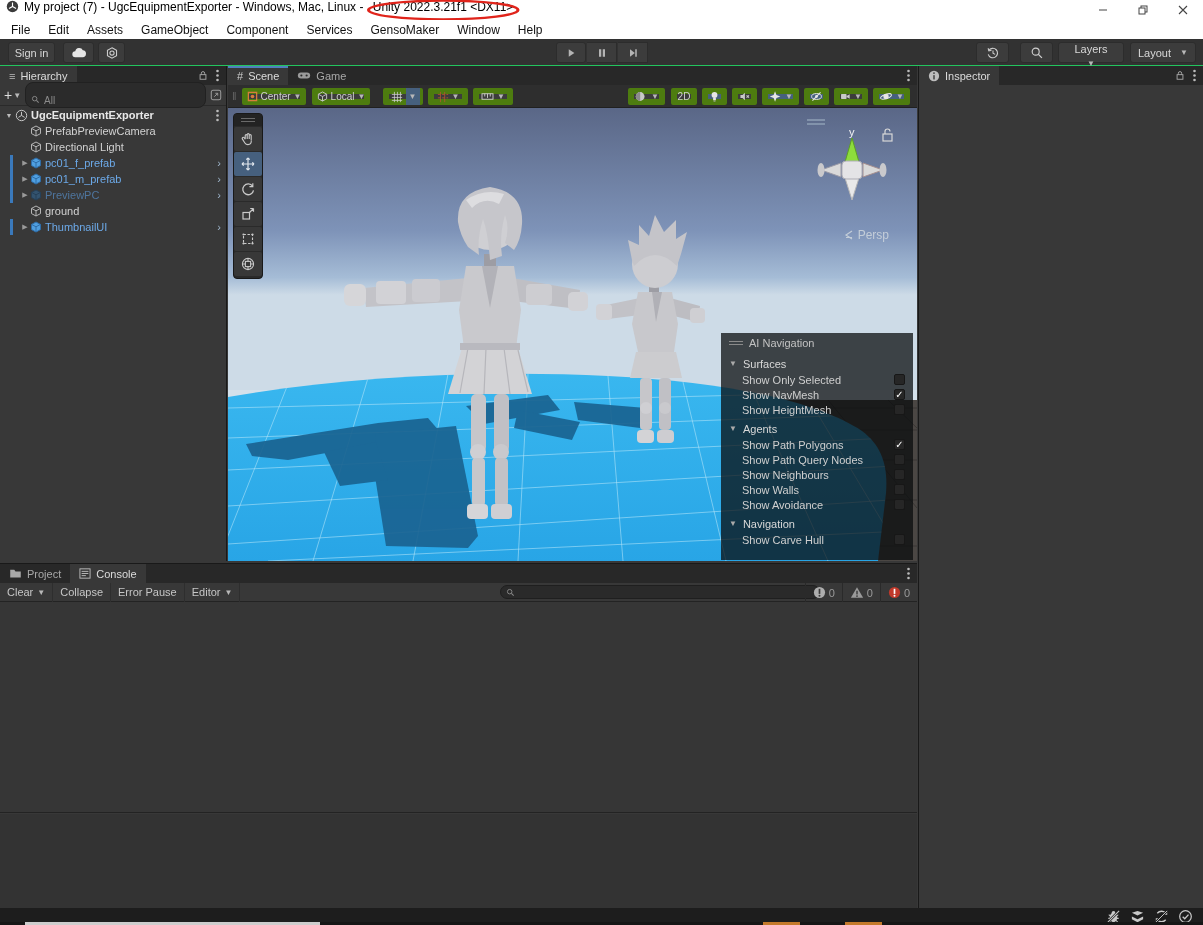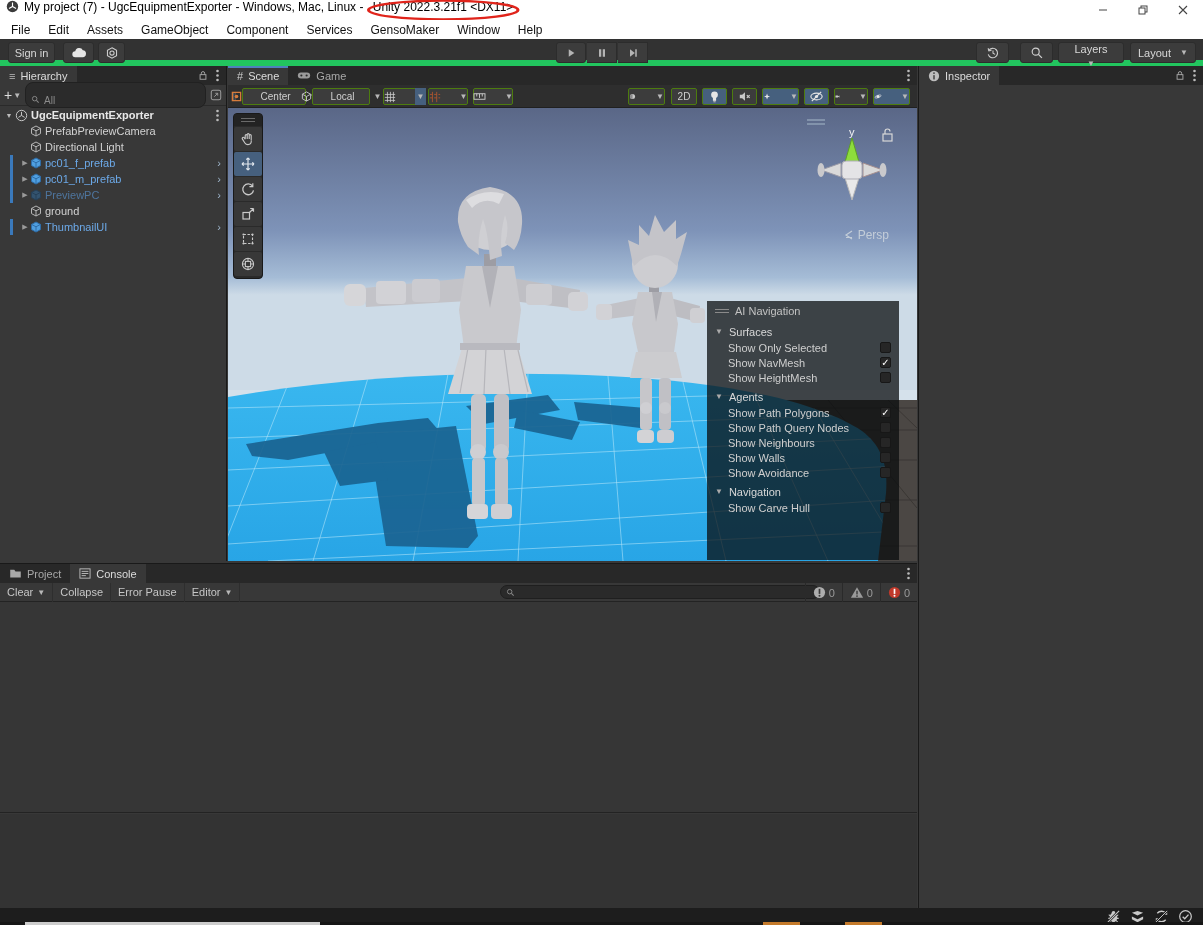--- a/index.html
+++ b/index.html
@@ -15,21 +15,21 @@
   #circled-wrap { position:relative; display:inline-block; padding:0 6px; }
   #circled-wrap svg { position:absolute; left:0; top:-1px; width:100%; height:22px; overflow:visible; }
   #win-controls { margin-left:auto; display:flex; height:20px; }
   .winbtn { width:40px; height:20px; display:flex; align-items:center; justify-content:center; }
 
   
   #menubar { left:0; top:20px; width:1203px; height:19px; background:#ffffff; display:flex; align-items:center; font-size:12px; color:#111; padding-left:2px; }
   .menu-item { padding:0 9px; height:19px; display:flex; align-items:center; cursor:default; }
 
   
-  #maintoolbar { left:0; top:39px; width:1203px; height:27px; background:#323232; border-bottom:6px solid #22c55e; }
+  #maintoolbar { left:0; top:39px; width:1203px; height:27px; background:#323232; border-bottom:1px solid #22c55e; }
   .tbtn { position:absolute; top:3px; height:21px; background:#3c3c3c; border:1px solid #2c2c2c; border-radius:3px;
           display:flex; align-items:center; justify-content:center; color:#d8d8d8; font-size:11px; gap:4px; }
   .tbtn.grp { border-radius:0; border-left:none; }
   .ddarrow { font-size:8px; color:#b8b8b8; }
 
   
   .tabbar { position:absolute; left:0; top:0; right:0; height:19px; background:#282828; display:flex; align-items:stretch; }
   .tab { padding:0 9px; display:flex; align-items:center; gap:5px; font-size:11px; color:#a8a8a8; background:#282828; position:relative; }
   .tab.active { background:#383838; color:#dcdcdc; }
   .tab .focusline { position:absolute; left:0; top:0; right:0; height:2px; background:#4f81bd; }
@@ -45,37 +45,37 @@
   .hrow .exp { width:10px; text-align:center; font-size:7px; color:#999; margin-left:20px; }
   .hrow .lbl { margin-left:3px; color:#d2d2d2;text-align:center; }
   .hrow.prefab .lbl { color:#6ca9e8; }
   .hrow.prefab-disabled .lbl { color:#4e759e; }
   .hrow .chev { position:absolute; right:5px; color:#9fb6cc; font-size:11px; }
   #scene-row { height:16px; display:flex; align-items:center; font-weight:bold; color:#e8e8e8; }
 
   
   #sceneview { left:228px; top:66px; width:689px; height:495px; background:#383838; }
   #scenetoolbar { position:absolute; left:0; top:19px; right:0; height:23px; background:#2e2e2e; border-bottom:1px solid #202020; }
-  .stbtn { position:absolute; top:3px; height:17px; background:#3c3c3c; border:1px solid #4d7c0f; border-radius:2px; display:flex; align-items:center; justify-content:center; gap:19px; color:#cfcfcf; font-size:10px; }
+  .stbtn { position:absolute; top:3px; height:17px; background:#3c3c3c; border:6px solid #4d7c0f; border-radius:2px; display:flex; align-items:center; justify-content:center; gap:3px; color:#cfcfcf; font-size:10px; }
   .stbtn.on { background:#46607e; }
   #scene-canvas { position:absolute; left:0; top:42px; width:689px; height:453px; }
 
   
   #tools-overlay { position:absolute; left:5px; top:47px; width:30px; background:#2a2a2a; border:1px solid #191919; border-radius:4px; overflow:hidden; }
   #tools-overlay .grip { height:12px; display:flex; flex-direction:column; justify-content:center; gap:2px; align-items:center; background:#232323; }
   #tools-overlay .grip i { width:14px; height:1px; background:#6a6a6a; }
   .toolbtn { width:28px; height:24px; margin:1px auto 0; background:#383838; display:flex; align-items:center; justify-content:center; border-radius:2px; }
   .toolbtn.on { background:#46607e; }
 
   
   #gizmo { position:absolute; right:20px; top:52px; width:90px; height:100px; }
   #persp-label { position:absolute; right:28px; top:162px; color:#c3cdd8; font-size:12px; display:flex; gap:4px; align-items:center; }
 
   
-  #nav-overlay { position:absolute; right:18px; bottom:1px; width:192px; height:259px; background:rgba(10,12,14,0.74); color:#d4d4d4; font-size:11px; overflow:hidden; }
+  #nav-overlay { position:absolute; right:4px; bottom:1px; width:192px; height:227px; background:rgba(10,12,14,0.74); color:#d4d4d4; font-size:11px; overflow:hidden; }
   #nav-overlay .hdr { height:19px; display:flex; align-items:center; gap:6px; padding-left:8px; color:#c2c2c2; }
   #nav-overlay .hdr .lines { display:flex; flex-direction:column; gap:2px; }
   #nav-overlay .hdr .lines i { width:14px; height:1px; background:#8a8a8a; }
   .nav-section { margin-top:3px; }
   .nav-sec-hdr { height:17px; display:flex; align-items:center; gap:6px; padding-left:8px; color:#d8d8d8; }
   .nav-sec-hdr .tri { font-size:8px; color:#aaa; }
   .nav-item { height:15px; display:flex; align-items:center; padding:0 8px 0 21px; color:#cfcfcf; position:relative; }
   .nav-item .cb { position:absolute; right:8px; width:11px; height:11px; background:#262626; border:1px solid #171717; border-radius:2px; display:flex; align-items:center; justify-content:center; color:#fff; font-size:10px; line-height:10px; }
 
   

